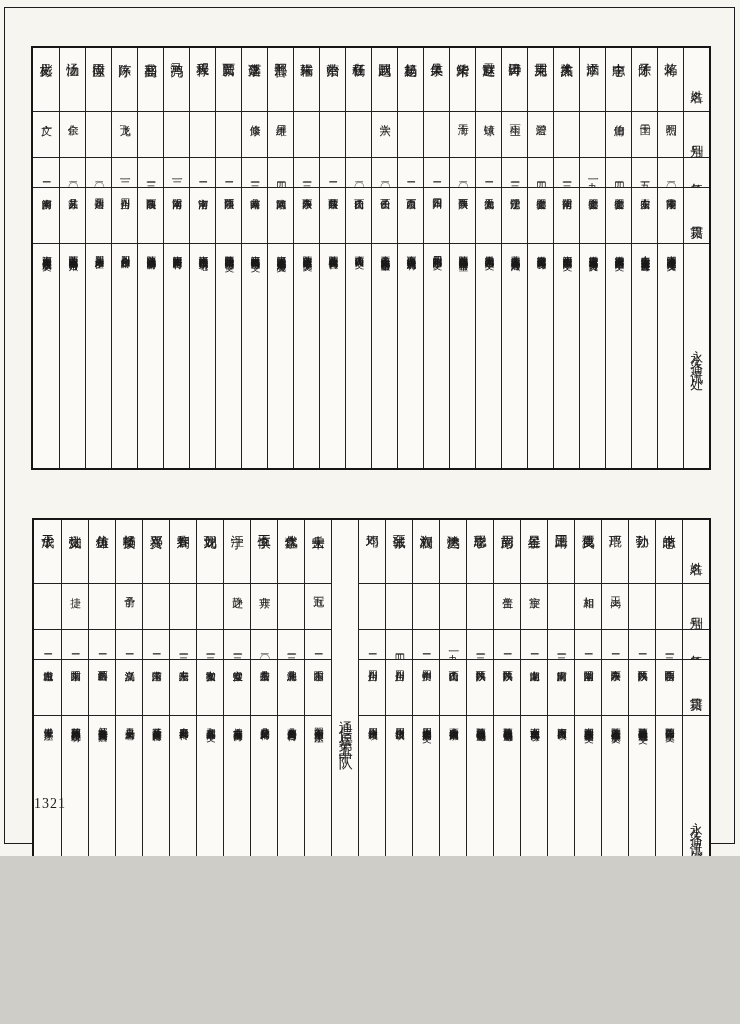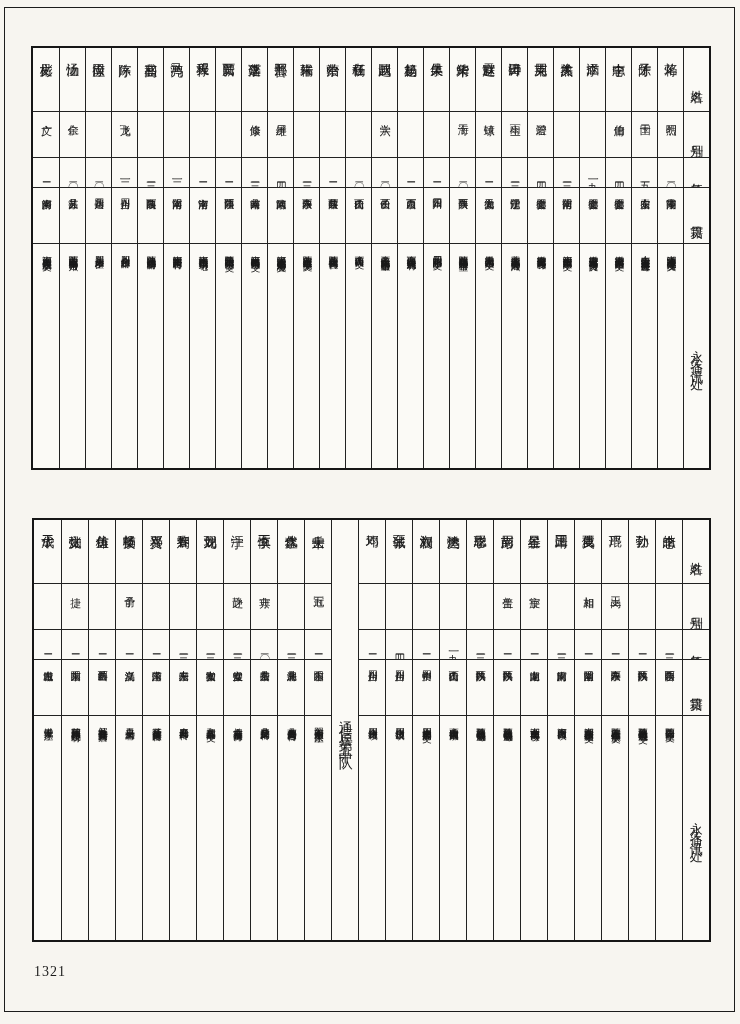--- a/index.html
+++ b/index.html
@@ -5,21 +5,21 @@
   * { box-sizing: border-box; margin: 0; padding: 0; }
   html,body { width: 740px; }
   body {
     background: #cfcdc8;
     font-family: "Liberation Serif", "DejaVu Serif", serif;
     color: #1a1a1a;
   }
   .page {
     position: relative;
     width: 740px;
-    height: 1024px;
+    height: 856px;
     background: #f7f5f0;
     overflow: hidden;
   }
   .page-frame {
     position: absolute;
     left: 4px; top: 7px; right: 5px; bottom: 12px;
     border: 1.5px solid #1c1c1c;
     pointer-events: none;
   }
   .v-table {

